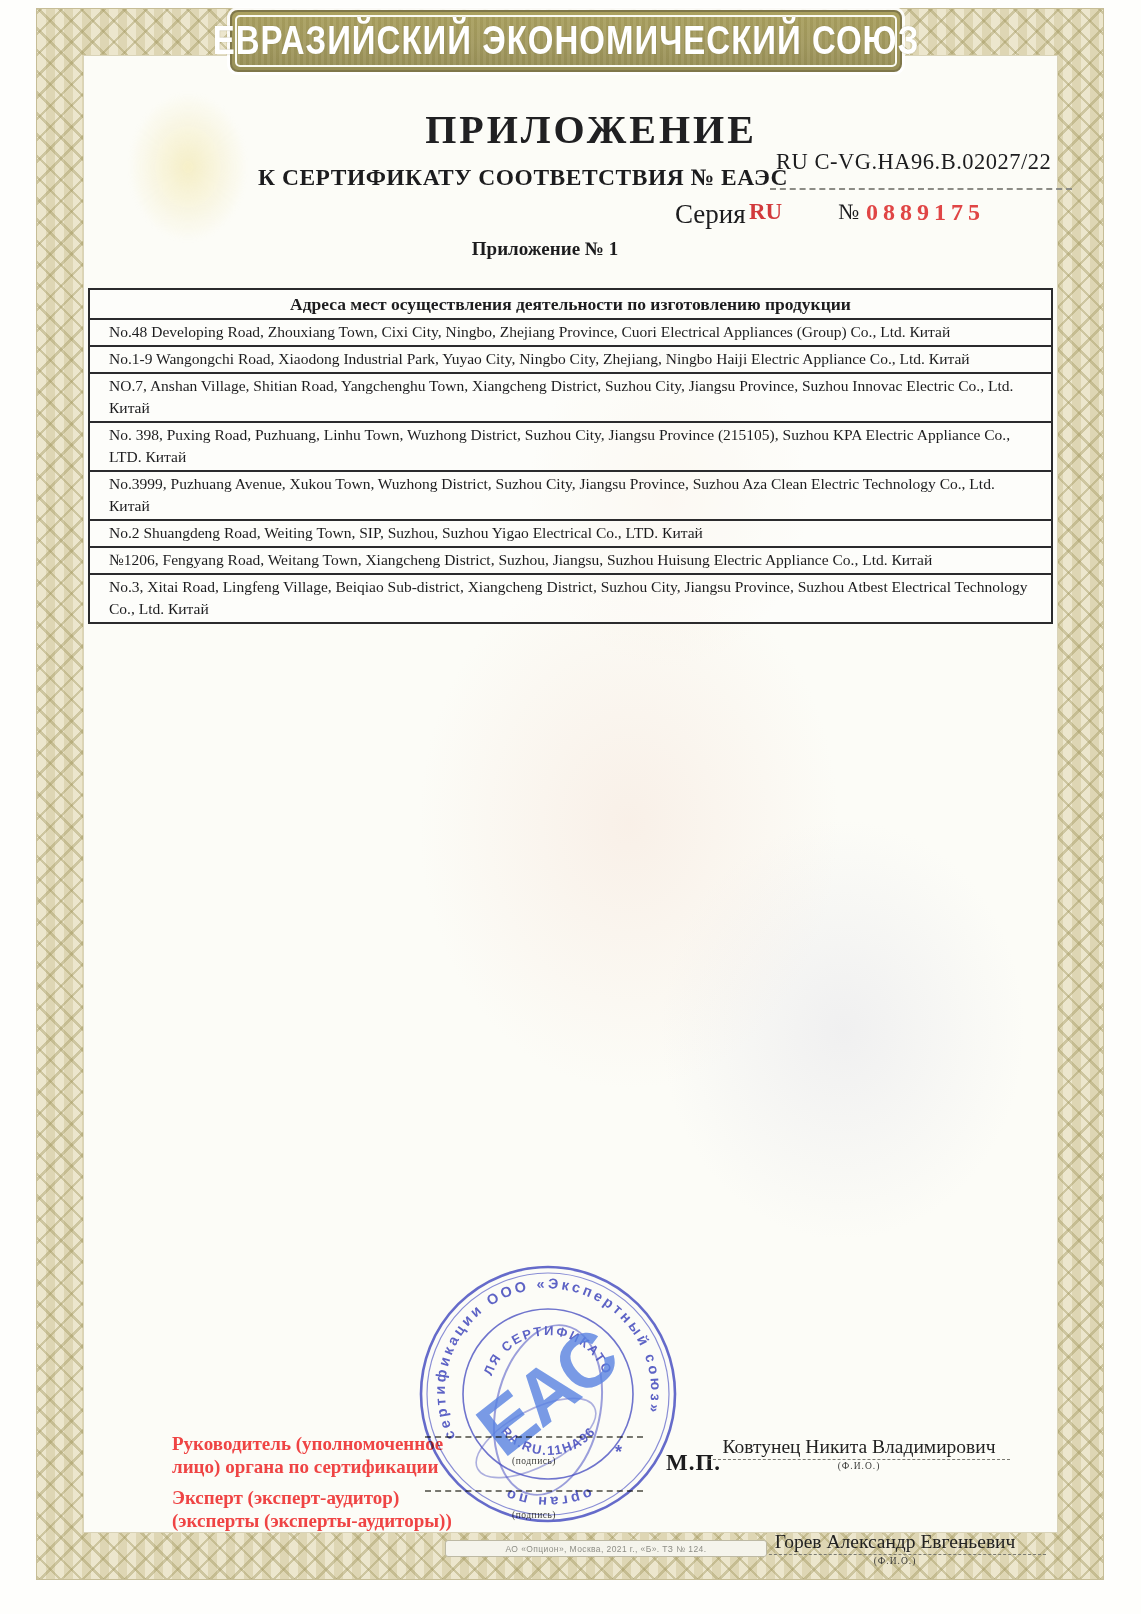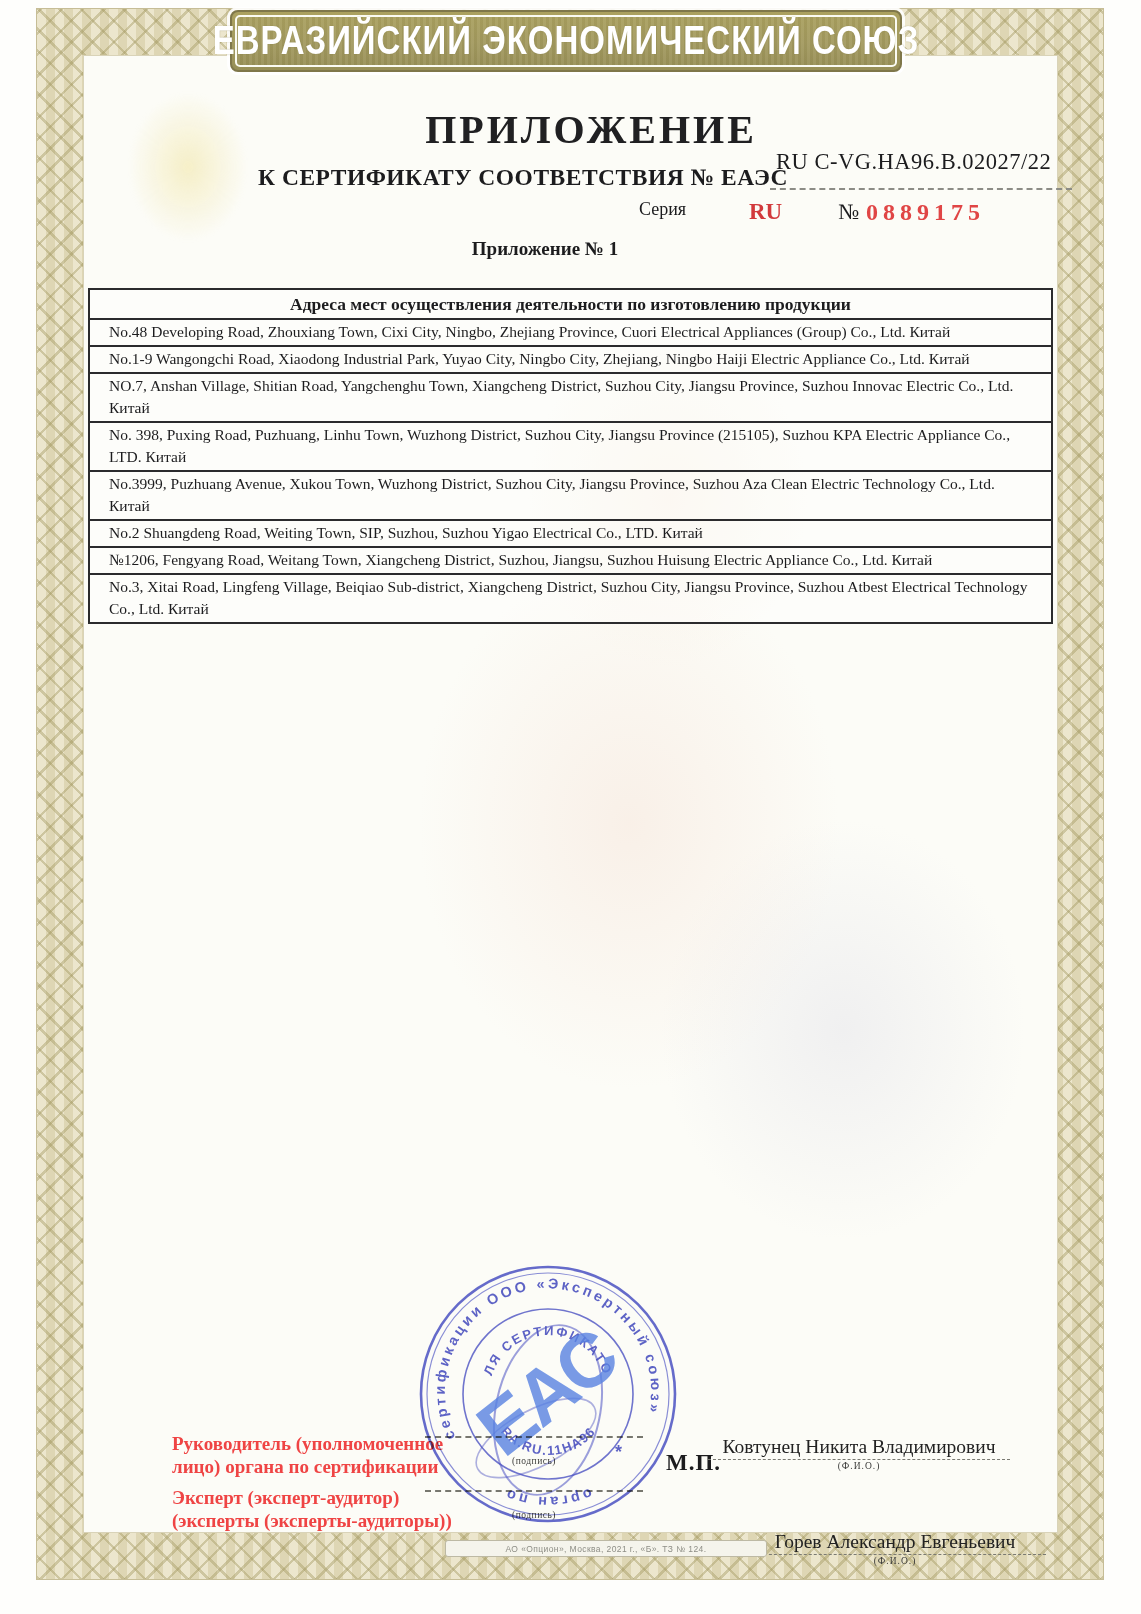--- a/index.html
+++ b/index.html
@@ -50,21 +50,21 @@
     text-shadow:0 0 1px rgba(120,112,60,.6);
   }
 
   
   .doc-title { position:absolute; left:0; top:106px; width:1141px; text-align:center;
     font-size:40px; font-weight:bold; letter-spacing:3px; color:#202022;padding-left:41px; }
   .subtitle { position:absolute; left:258px; top:164px; font-size:23.5px; font-weight:bold; letter-spacing:.5px; }
   .cert-number { position:absolute; left:776px; top:149px; font-size:22.5px; letter-spacing:.5px; }
   .cert-underline { position:absolute; left:770px; top:188px; width:302px; border-bottom:2px dashed #8c8c86; }
   .series-row { position:absolute; left:0; top:199px; width:1141px; height:30px; }
-  .series-label { position:absolute; left:639px; font-size:18px; }
+  .series-label { position:absolute; left:675px; font-size:27px; }
   .series-value { position:absolute; left:749px; font-size:23px; font-weight:bold; color:#d23a3c; }
   .num-sign { position:absolute; left:838px; font-size:22px; }
   .blank-number { position:absolute; left:866px; font-size:24px; font-weight:bold; color:#e04545; letter-spacing:5px; }
   .annex-title { position:absolute; left:395px; top:238px; width:300px; text-align:center; font-size:19px; font-weight:bold; }
 
   
   .addr-table { position:absolute; left:88px; top:288px; width:965px; border:2px solid #2b2b2d; background:rgba(255,255,255,.35); }
   .addr-header { border-bottom:2px solid #2b2b2d; text-align:center; font-weight:bold; font-size:17.5px; padding:4px 12px 3px; }
   .addr-row { border-bottom:2px solid #2b2b2d; font-size:15.5px; line-height:1.42; padding:1px 19px 2px; }
   .addr-row:last-child { border-bottom:none; }

